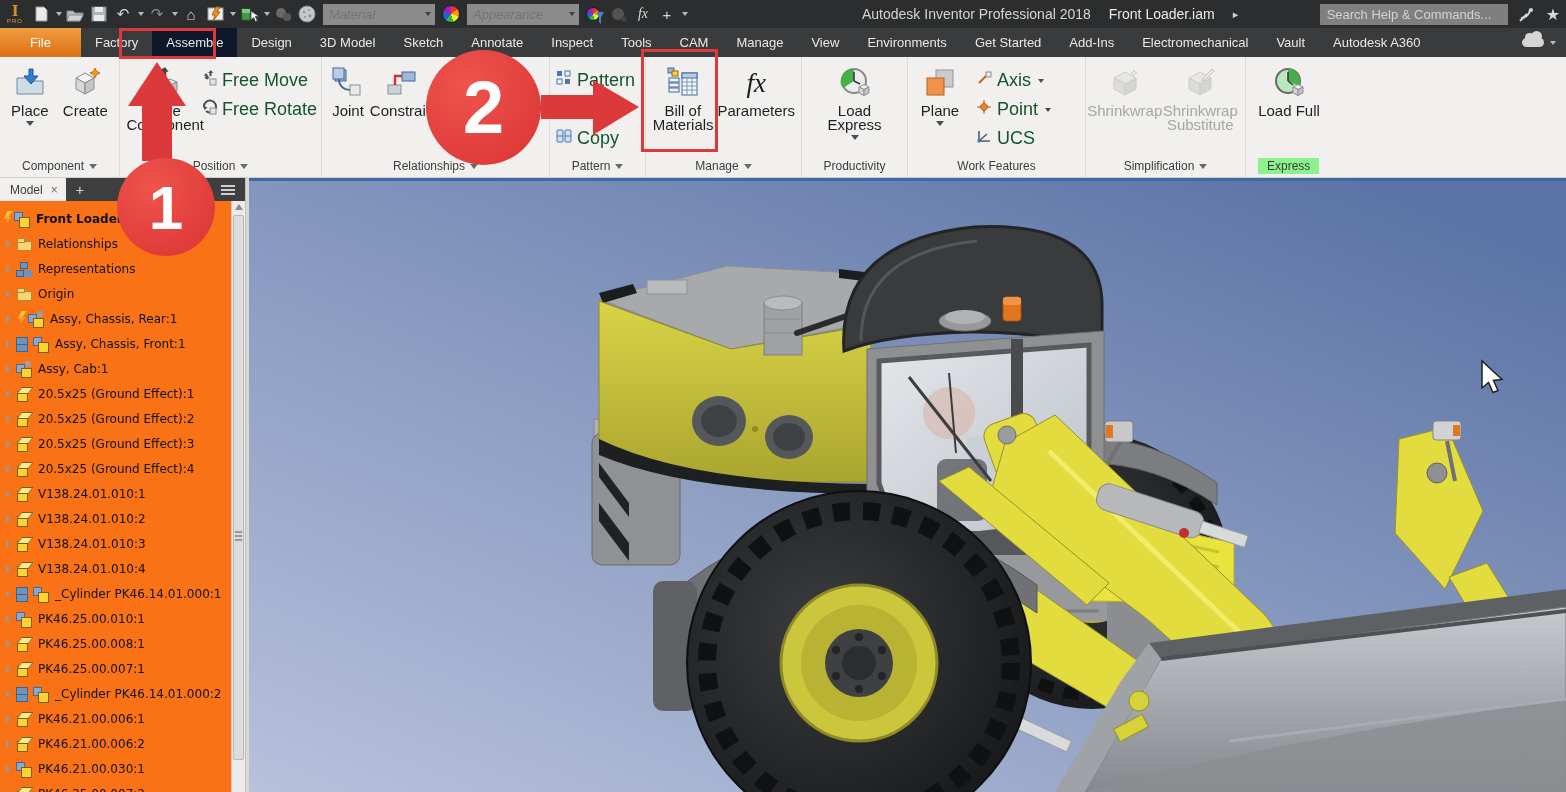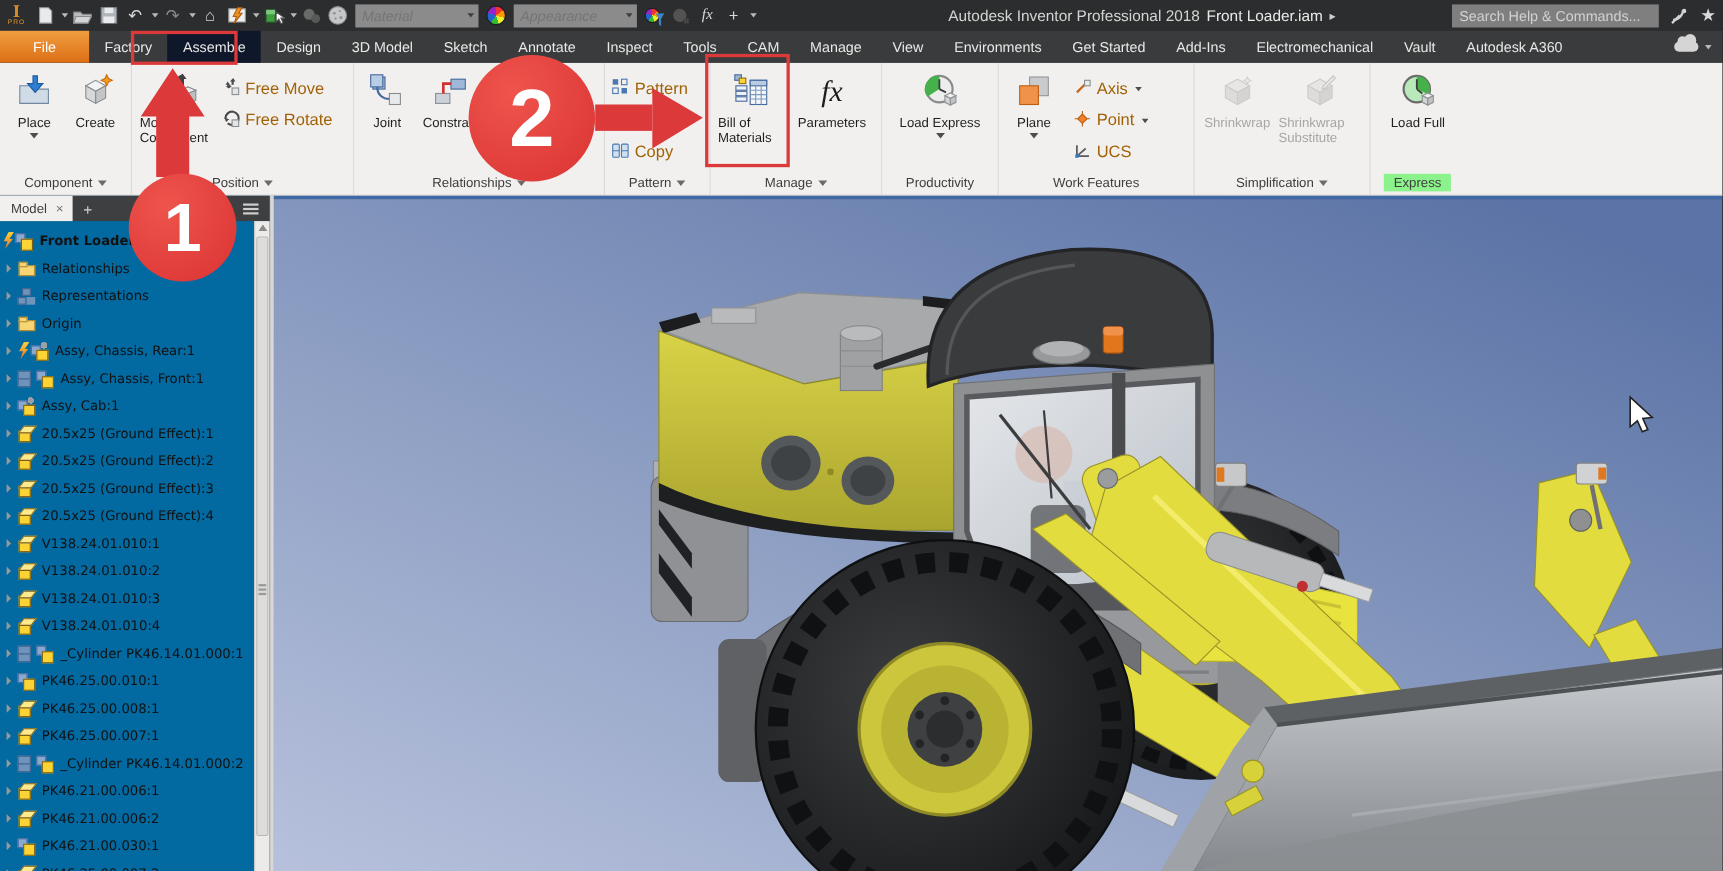--- a/index.html
+++ b/index.html
@@ -16,21 +16,21 @@
   .logo .i { font-family:"Liberation Serif",serif; font-weight:bold; font-size:16px; line-height:14px;
     background:linear-gradient(#f2a93b,#a85a12); -webkit-background-clip:text; background-clip:text; color:#d88b26; }
   .logo .pro { font-size:6px; color:#e09a30; letter-spacing:1px; }
   .combo { display:flex; align-items:center; background:#8b8b8b; height:21px; margin:0 3px; padding-right:4px; }
   .combo input { width:100px; border:0; background:transparent; font-style:italic; font-size:13px; color:#555;
     padding:0 6px; outline:none; font-family:"Liberation Sans",sans-serif; }
   .combo .caret { border-top-color:#3d3d3d; }
   .wheel { width:18px; height:18px; border-radius:50%;
     background:conic-gradient(#e33 0 15%, #f90 15% 30%, #ee3 30% 45%, #3b3 45% 60%, #26c 60% 80%, #92c 80% 100%); border:1px solid #1e1e1e; }
   .dim { opacity:.55; }
-  .titles { position:absolute; left:862px; top:0; height:28px; display:flex; align-items:center; gap:6px; }
+  .titles { position:absolute; left:862px; top:0; height:28px; display:flex; align-items:center; gap:18px; }
   .app-title { color:#d4d4d2; font-size:14px; }
   .doc-title { color:#e9e9e7; font-size:14px; }
   .doc-arrow { color:#cfcfcf; font-size:11px; }
   .tright { position:absolute; right:6px; top:0; height:28px; display:flex; align-items:center; gap:8px; }
   .search { width:188px; height:21px; background:#7f7f7f; border:0; font-size:13px; color:#222; padding:0 7px; outline:none; font-family:"Liberation Sans",sans-serif; }
   .search::placeholder { color:#d2d2d2; opacity:1; }
   .star { color:#d8d9da; font-size:16px; }
 
   
   .tabbar { height:29px; background:#3a3b3d; display:flex; align-items:stretch; position:relative; }
@@ -45,32 +45,32 @@
   
   .ribbon { height:121px; background:#f1f0ee; display:flex; border-bottom:1px solid #cfcecd; }
   .panel { display:flex; flex-direction:column; border-right:1px solid #dbdad8; }
   .panel-body { flex:1; display:flex; padding:3px 4px 0 4px; }
   .panel-label { height:22px; display:flex; align-items:center; justify-content:center; gap:5px;
     font-size:12px; color:#3d3d3d; }
   .parrow { width:0;height:0;border-left:4px solid transparent;border-right:4px solid transparent;border-top:5px solid #6a6a6a; }
   .hl-green { background:#8cf28c; padding:1px 9px; }
   .rbtn-big { display:flex; flex-direction:column; align-items:center; padding-top:2px; }
   .rbtn-big .icbox { height:42px; display:flex; align-items:center; justify-content:center; }
-  .rbtn-big .lbl { font-size:12px; line-height:14px; color:#1f1f1f; }
+  .rbtn-big .lbl { font-size:15px; line-height:14px; text-align:center; color:#1f1f1f; }
   .rbtn-big .bcaret { margin-top:3px; width:0;height:0;border-left:4px solid transparent;border-right:4px solid transparent;border-top:5px solid #4d4d4d; }
   .rcol { display:flex; flex-direction:column; padding-top:6px; }
-  .rbtn-small { display:flex; align-items:center; gap:5px; height:29px; font-size:15px; color:#a16207; white-space:nowrap; }
+  .rbtn-small { display:flex; align-items:center; gap:5px; height:29px; font-size:18px; color:#14532d; white-space:nowrap; }
   .disabled .lbl, .rbtn-small.disabled { color:#a6a6a4; }
   .disabled svg { opacity:.45; filter:grayscale(1); }
   .fx-big { font-family:"Liberation Serif",serif; font-style:italic; font-size:27px; color:#1c1c1c; }
   .fx-small { font-family:"Liberation Serif",serif; font-style:italic; font-size:14px; color:#d8d8d8; }
 
   
   .content { height:614px; display:flex; }
-  .browser { width:245px; display:flex; flex-direction:column; background:#0369a1; position:relative; }
+  .browser { width:245px; display:flex; flex-direction:column; background:#f97316; position:relative; }
   .btabs { height:23px; background:#3e3f41; display:flex; align-items:center; }
   .btab-active { height:23px; background:#f1f0ee; color:#3c3c3c; font-size:12px; display:flex; align-items:center; gap:8px; padding:0 8px 0 10px; }
   .btab-close { color:#6d6d6d; font-size:12px; }
   .btab-add { color:#d2d2d2; font-size:14px; padding:0 10px; }
   .btabs .sp { flex:1; }
   .mag { width:9px; height:9px; border:2px solid #cfcfcf; border-radius:50%; position:relative; margin-right:12px; }
   .mag::after { content:""; position:absolute; left:8px; top:8px; width:2px; height:6px; background:#cfcfcf; transform:rotate(-45deg); }
   .ham { width:14px; height:2px; background:#cfcfcf; box-shadow:0 4px 0 #cfcfcf, 0 8px 0 #cfcfcf; margin:-8px 10px 0 0; }
   .tree { flex:1; overflow:hidden; padding:5px 14px 0 2px; }
   .tree-row { display:flex; align-items:center; height:25px; font-size:12px; font-family:"DejaVu Sans",sans-serif; color:#111; white-space:nowrap; }

